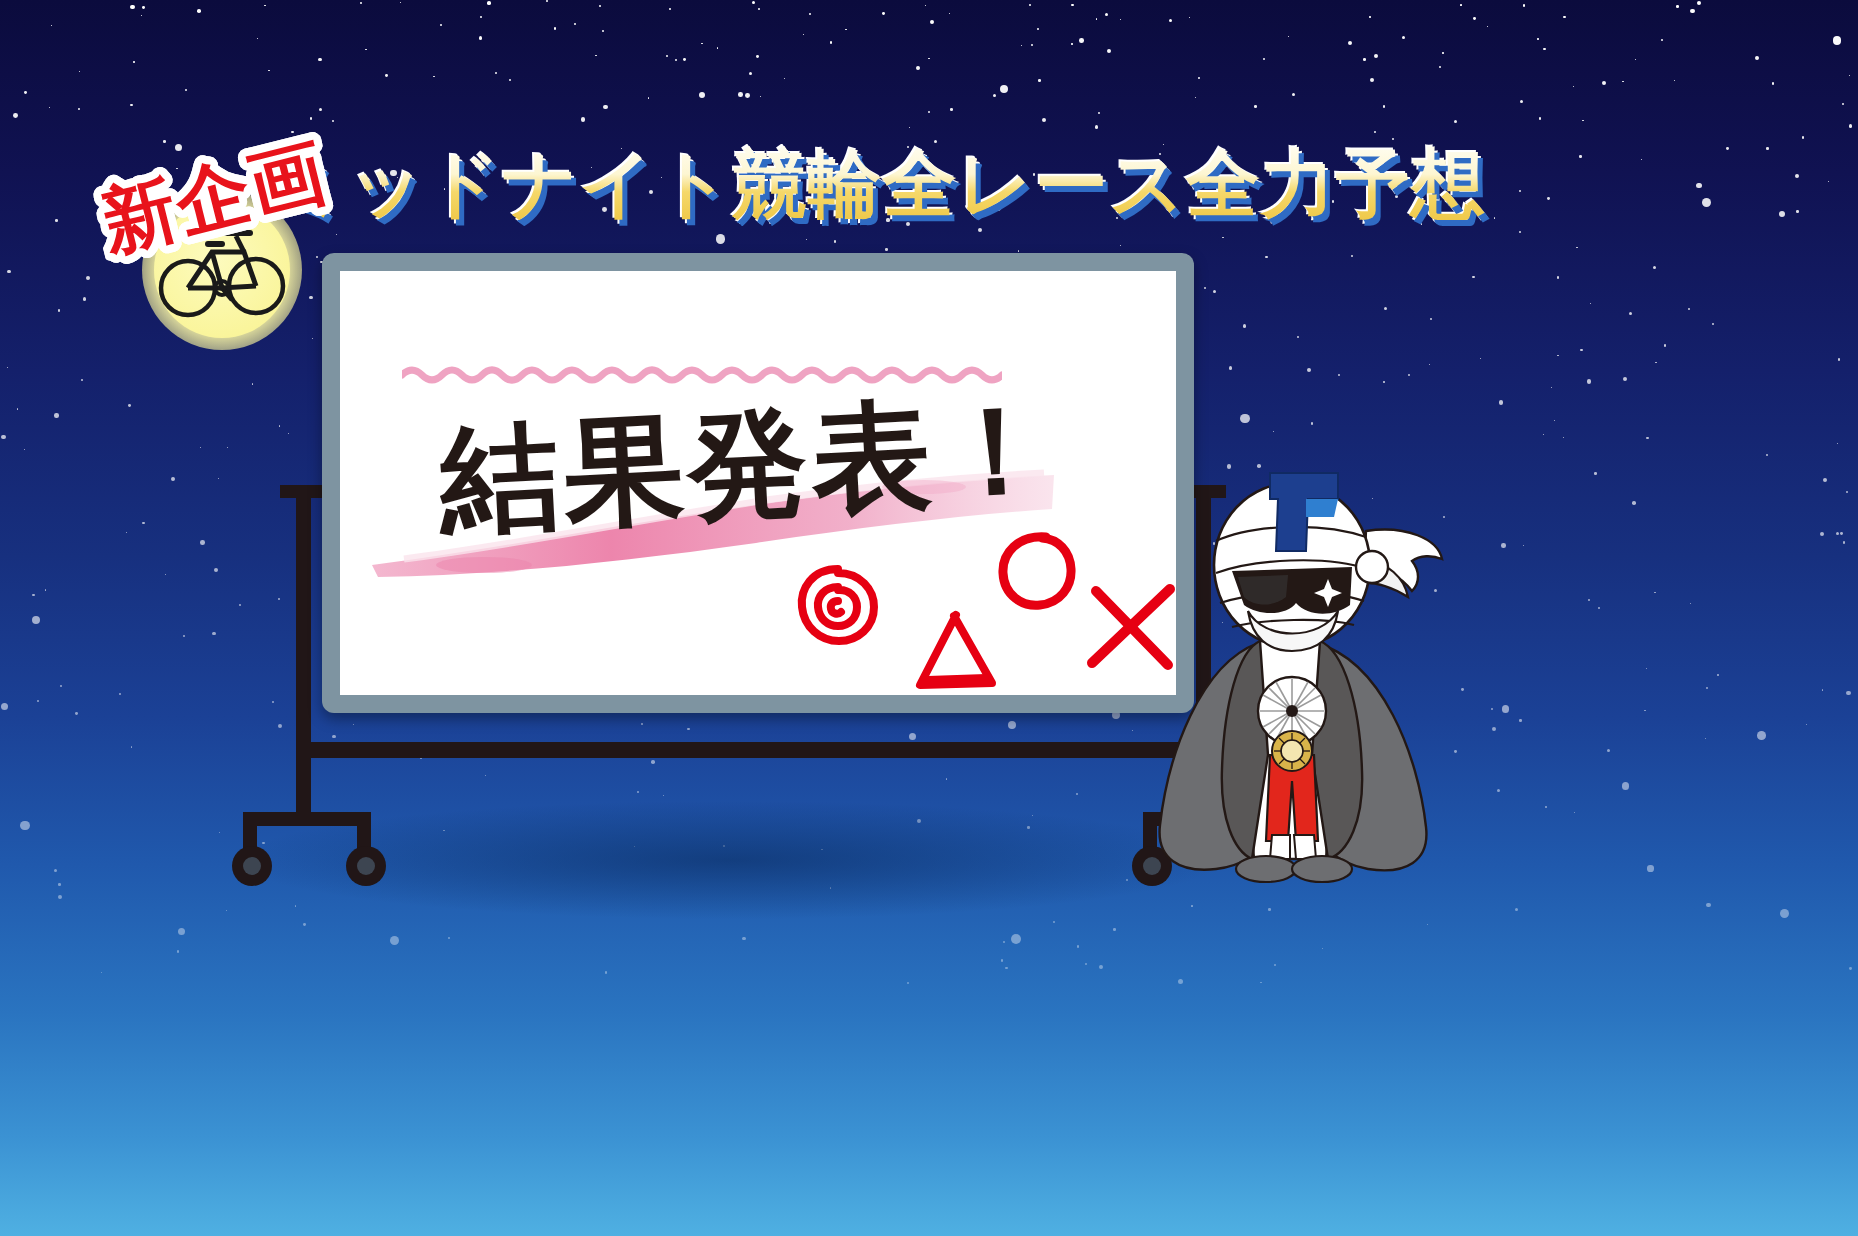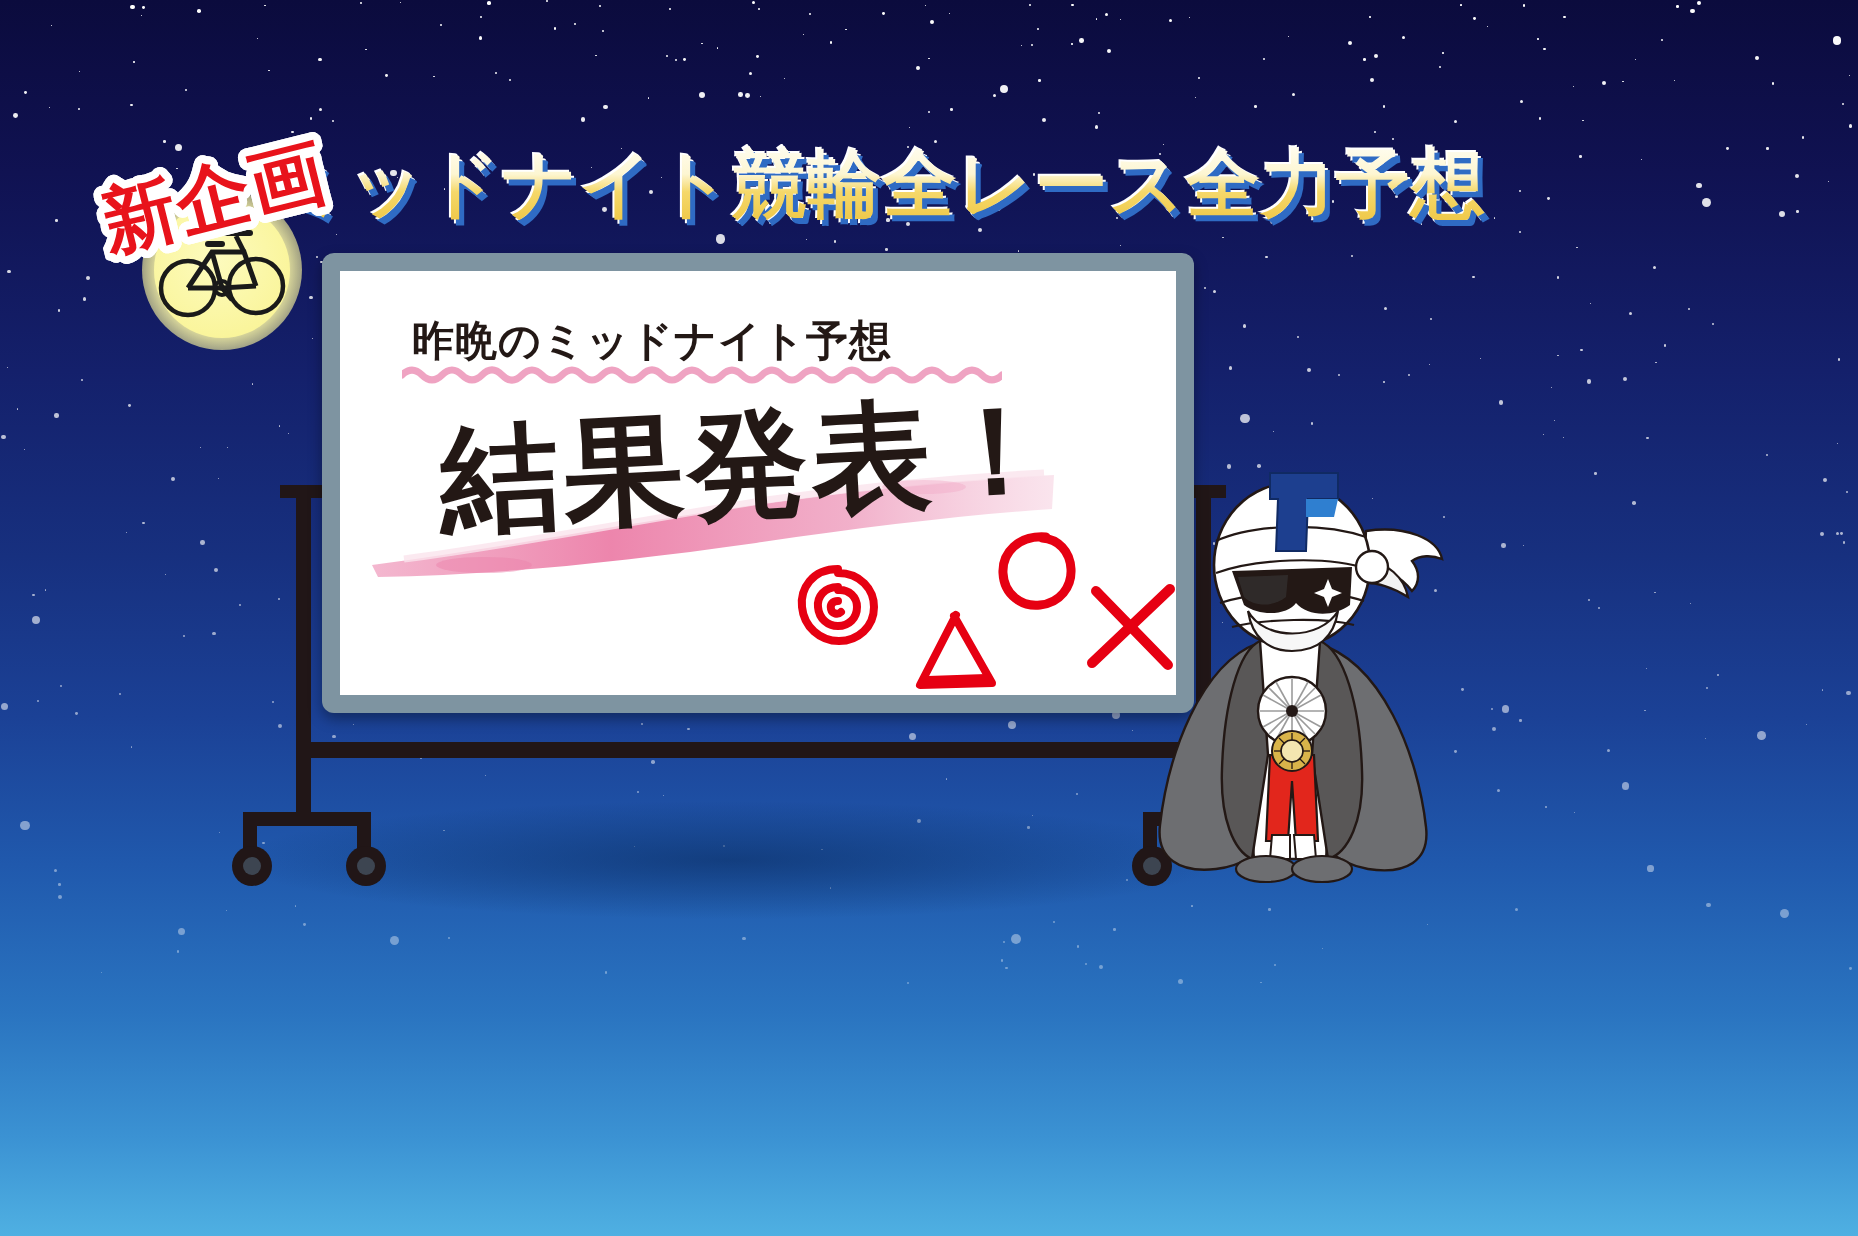--- a/index.html
+++ b/index.html
@@ -646,21 +646,20 @@
   <div class="stand-leg" style="left:1196px;top:812px;width:15px;height:14px;"></div>
   <div class="stand-leg" style="left:1143px;top:812px;width:128px;height:14px;"></div>
   <div class="stand-leg" style="left:1143px;top:812px;width:14px;height:46px;"></div>
   <div class="caster" style="left:1132px;top:846px;width:40px;height:40px;">
       <i></i>
     </div>
 
   <div id="board-frame">
     <div id="board-face">
 
-      <div id="sub-head">昨晩のミッドナイト予想</div>
 
       <svg id="wave" viewBox="0 0 600 22" preserveAspectRatio="none">
         <path d="M0 12 Q10 2 20 12 T40 12 T60 12 T80 12 T100 12 T120 12 T140 12 T160 12 T180 12 T200 12
                  T220 12 T240 12 T260 12 T280 12 T300 12 T320 12 T340 12 T360 12 T380 12 T400 12
                  T420 12 T440 12 T460 12 T480 12 T500 12 T520 12 T540 12 T560 12 T580 12 T600 12" fill="none" stroke="#efa3c2" stroke-width="7" stroke-linecap="round"></path>
       </svg>
 
       <svg id="big-brush" viewBox="0 0 700 140" preserveAspectRatio="none">
         <defs>
           <linearGradient id="bg1" x1="0" y1="0" x2="1" y2="0">

